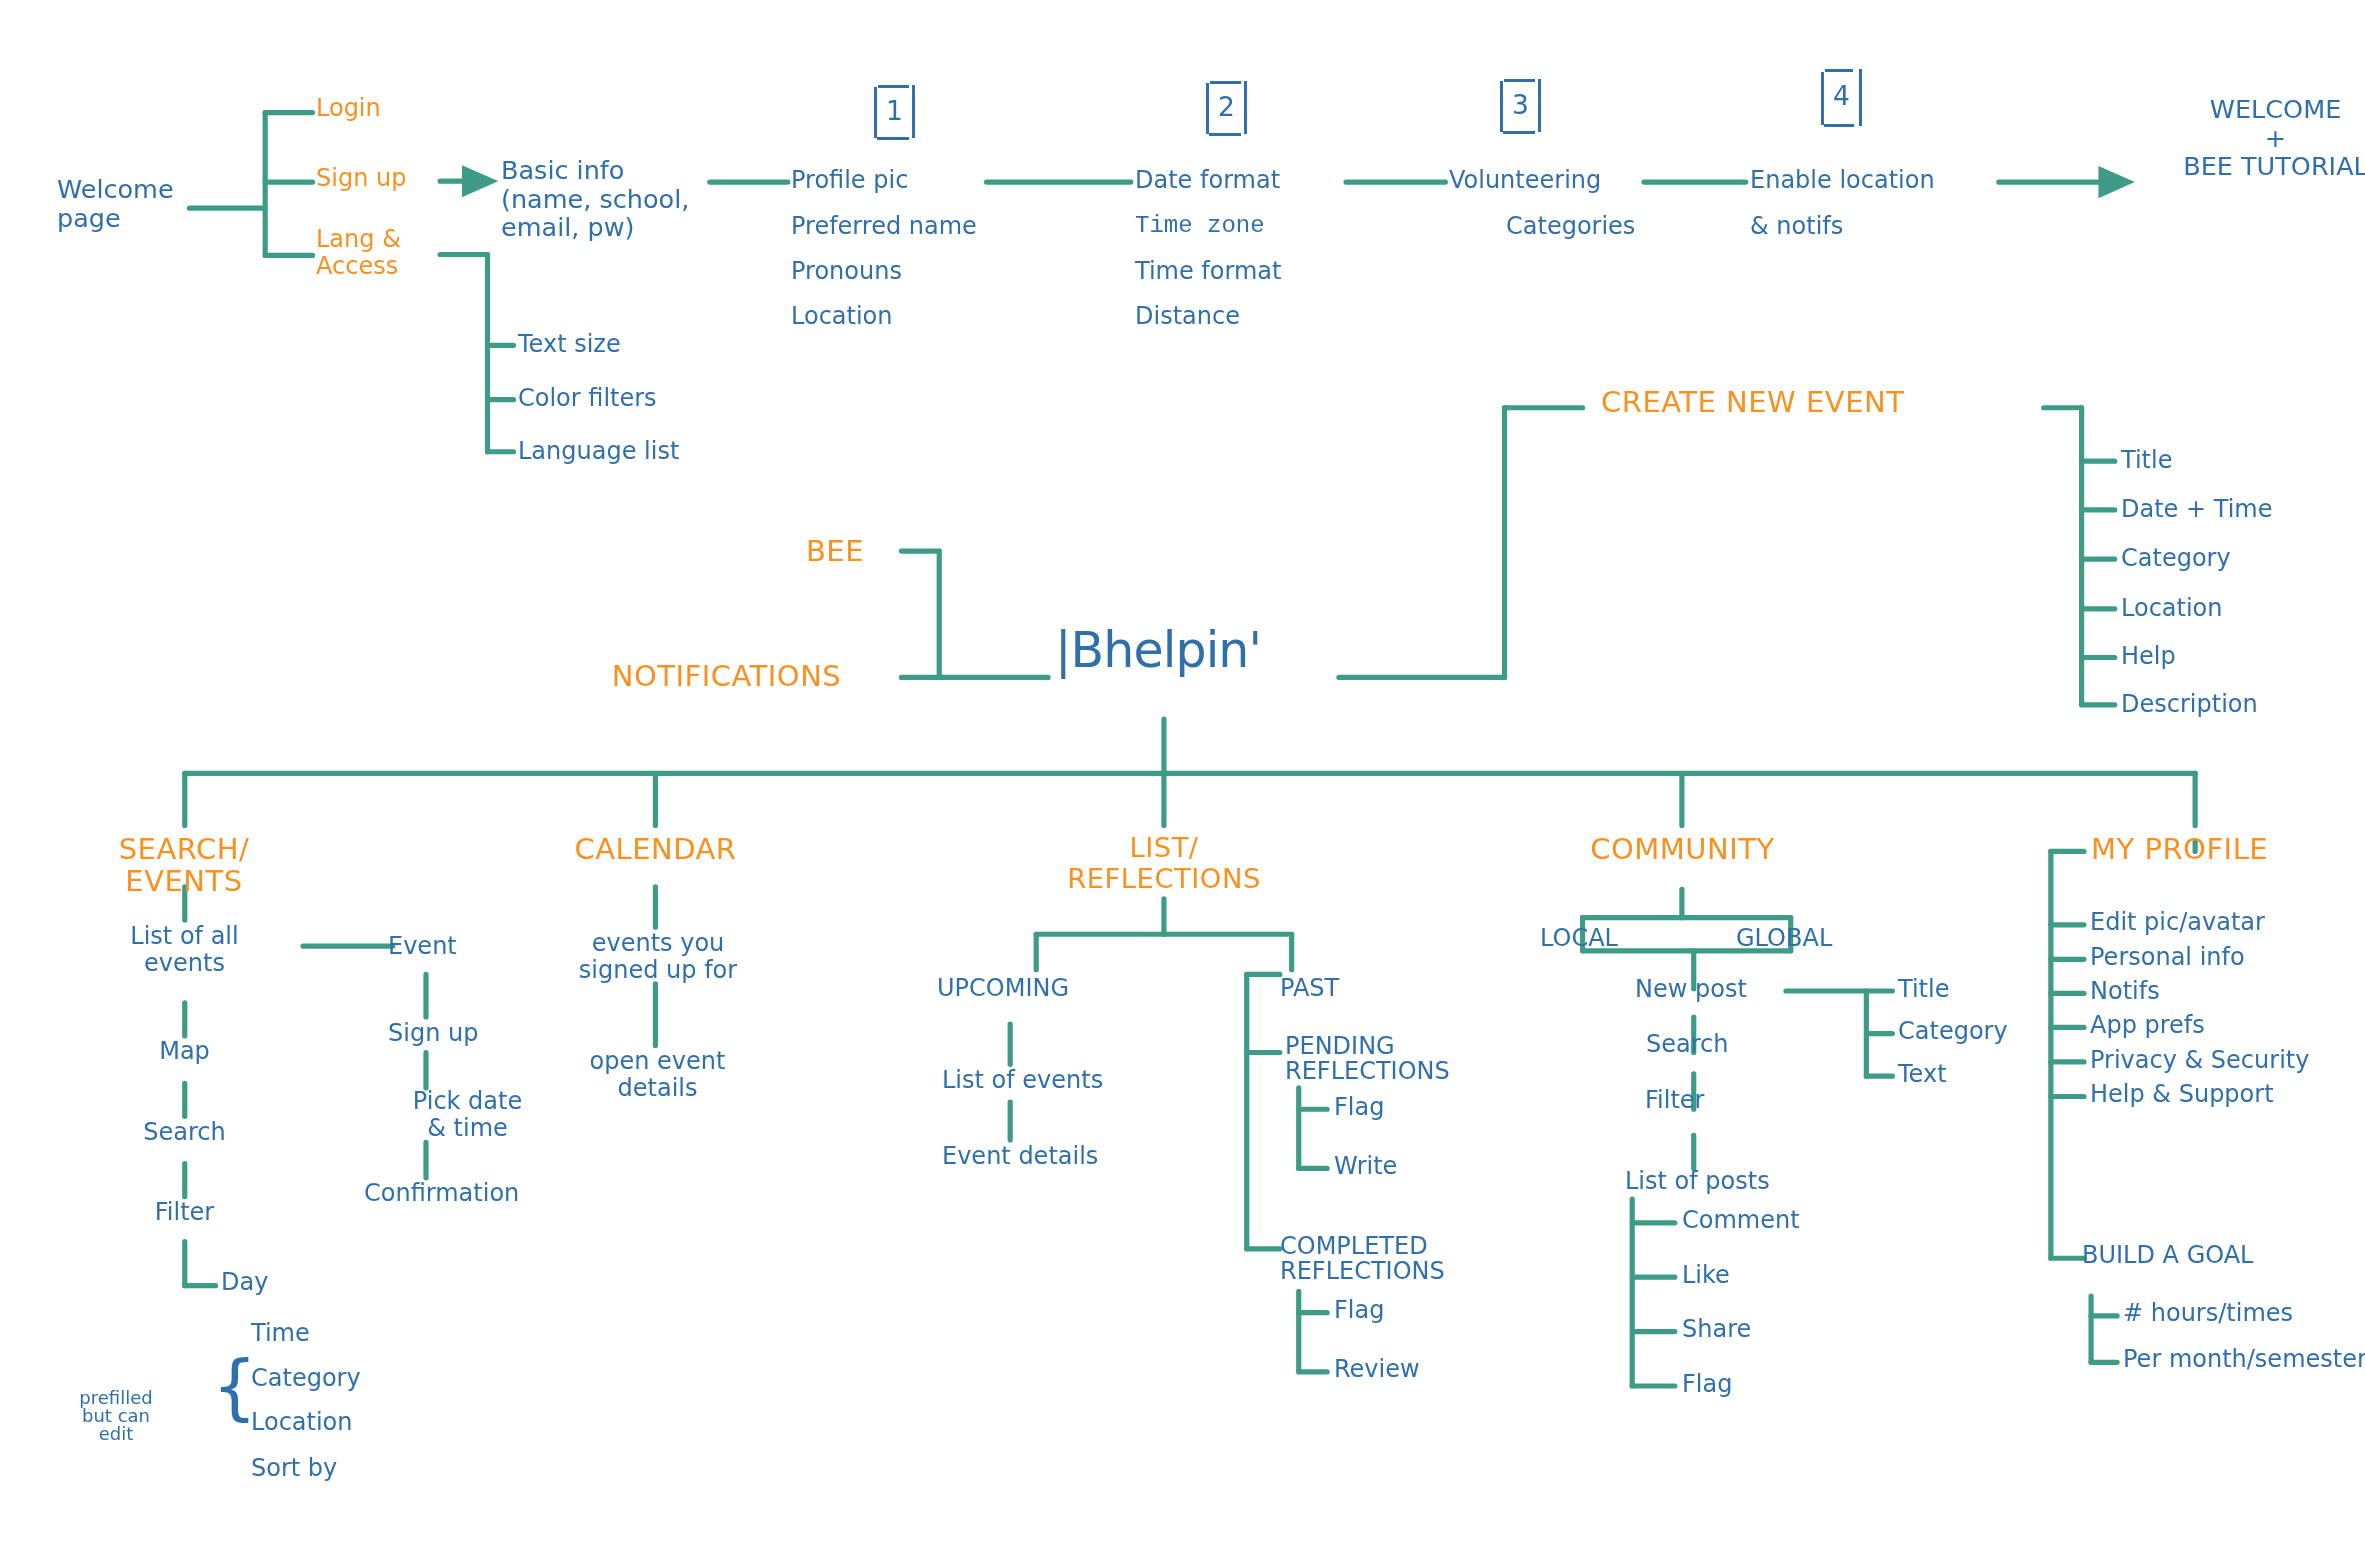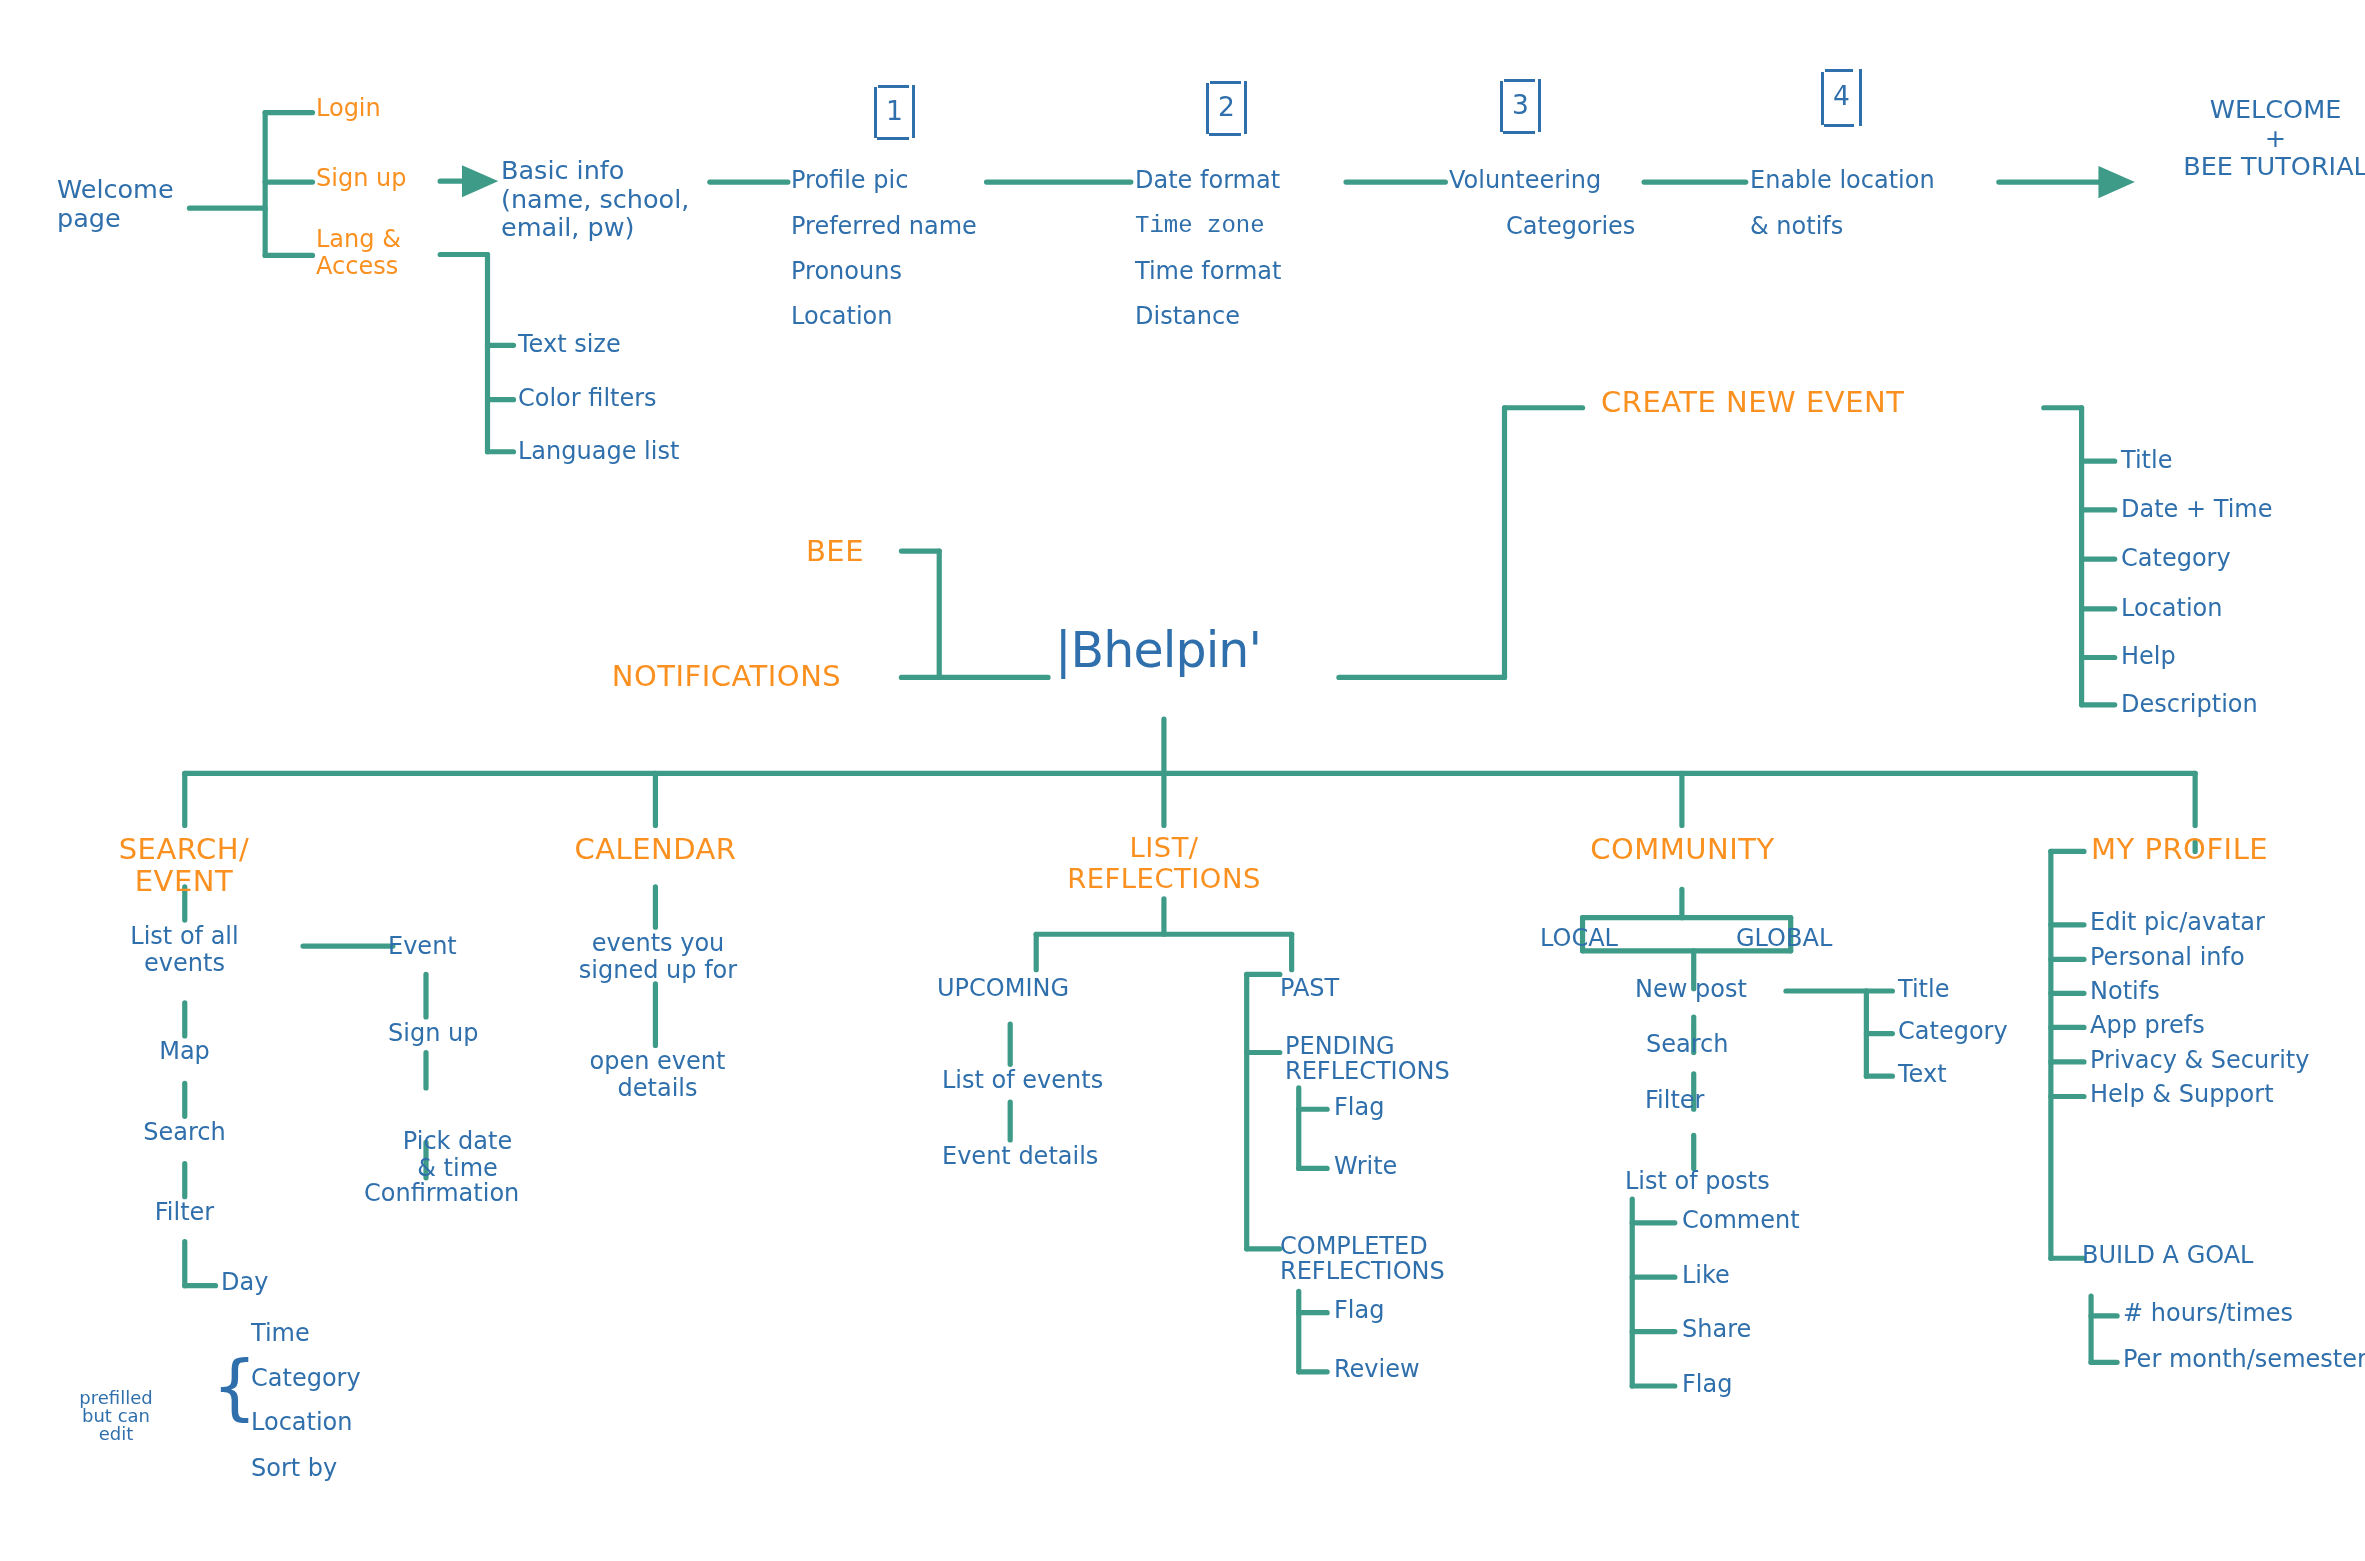--- a/index.html
+++ b/index.html
@@ -232,39 +232,39 @@
 
 <div class="lbl head" style="left:1590px;top:386px;margin-left:11px;">CREATE NEW EVENT</div>
 <div class="lbl blue n-md" style="left:2121px;top:447px;">Title</div>
 <div class="lbl blue n-md" style="left:2121px;top:496px;">Date + Time</div>
 <div class="lbl blue n-md" style="left:2121px;top:545px;">Category</div>
 <div class="lbl blue n-md" style="left:2121px;top:595px;">Location</div>
 <div class="lbl blue n-md" style="left:2121px;top:643px;">Help</div>
 <div class="lbl blue n-md" style="left:2121px;top:691px;">Description</div>
 
 <div class="lbl head ctr" style="left:80px;top:833px;width:208px;">SEARCH/
-EVENT</div>
+EVENTS</div>
 <div class="lbl blue n-md ctr" style="left:90px;top:923px;width:189px;">List of all
 events</div>
 <div class="lbl blue n-md ctr" style="left:109px;top:1038px;width:151px;">Map</div>
 <div class="lbl blue n-md ctr" style="left:109px;top:1119px;width:151px;">Search</div>
 <div class="lbl blue n-md ctr" style="left:109px;top:1199px;width:151px;">Filter</div>
 <div class="lbl blue n-md" style="left:221px;top:1269px;">Day</div>
 <div class="lbl blue n-md" style="left:251px;top:1320px;">Time</div>
 <div class="lbl blue n-md" style="left:251px;top:1365px;">Category</div>
 <div class="lbl blue n-md" style="left:251px;top:1409px;">Location</div>
 <div class="lbl blue n-md" style="left:251px;top:1455px;">Sort by</div>
 <div class="lbl blue brace" style="left:212px;top:1351px;">{</div>
 <div class="lbl blue n-xs ctr" style="left:38px;top:1389px;width:156px;line-height:1.0;">prefilled
 but can
 edit</div>
 
 <div class="lbl blue n-md" style="left:388px;top:933px;">Event</div>
 <div class="lbl blue n-md" style="left:388px;top:1020px;">Sign up</div>
-<div class="lbl blue n-md ctr" style="left:358px;top:1088px;width:199px;margin-top:40px;">Pick date
+<div class="lbl blue n-md ctr" style="left:368px;top:1088px;width:199px;">Pick date
 &amp; time</div>
 <div class="lbl blue n-md" style="left:364px;top:1180px;">Confirmation</div>
 
 <div class="lbl head ctr" style="left:530px;top:833px;width:251px;">CALENDAR</div>
 <div class="lbl blue n-md ctr" style="left:535px;top:930px;width:246px;">events you
 signed up for</div>
 <div class="lbl blue n-md ctr" style="left:544px;top:1048px;width:227px;">open event
 details</div>
 
 <div class="lbl head2 ctr" style="left:1029px;top:833px;width:270px;">LIST/

